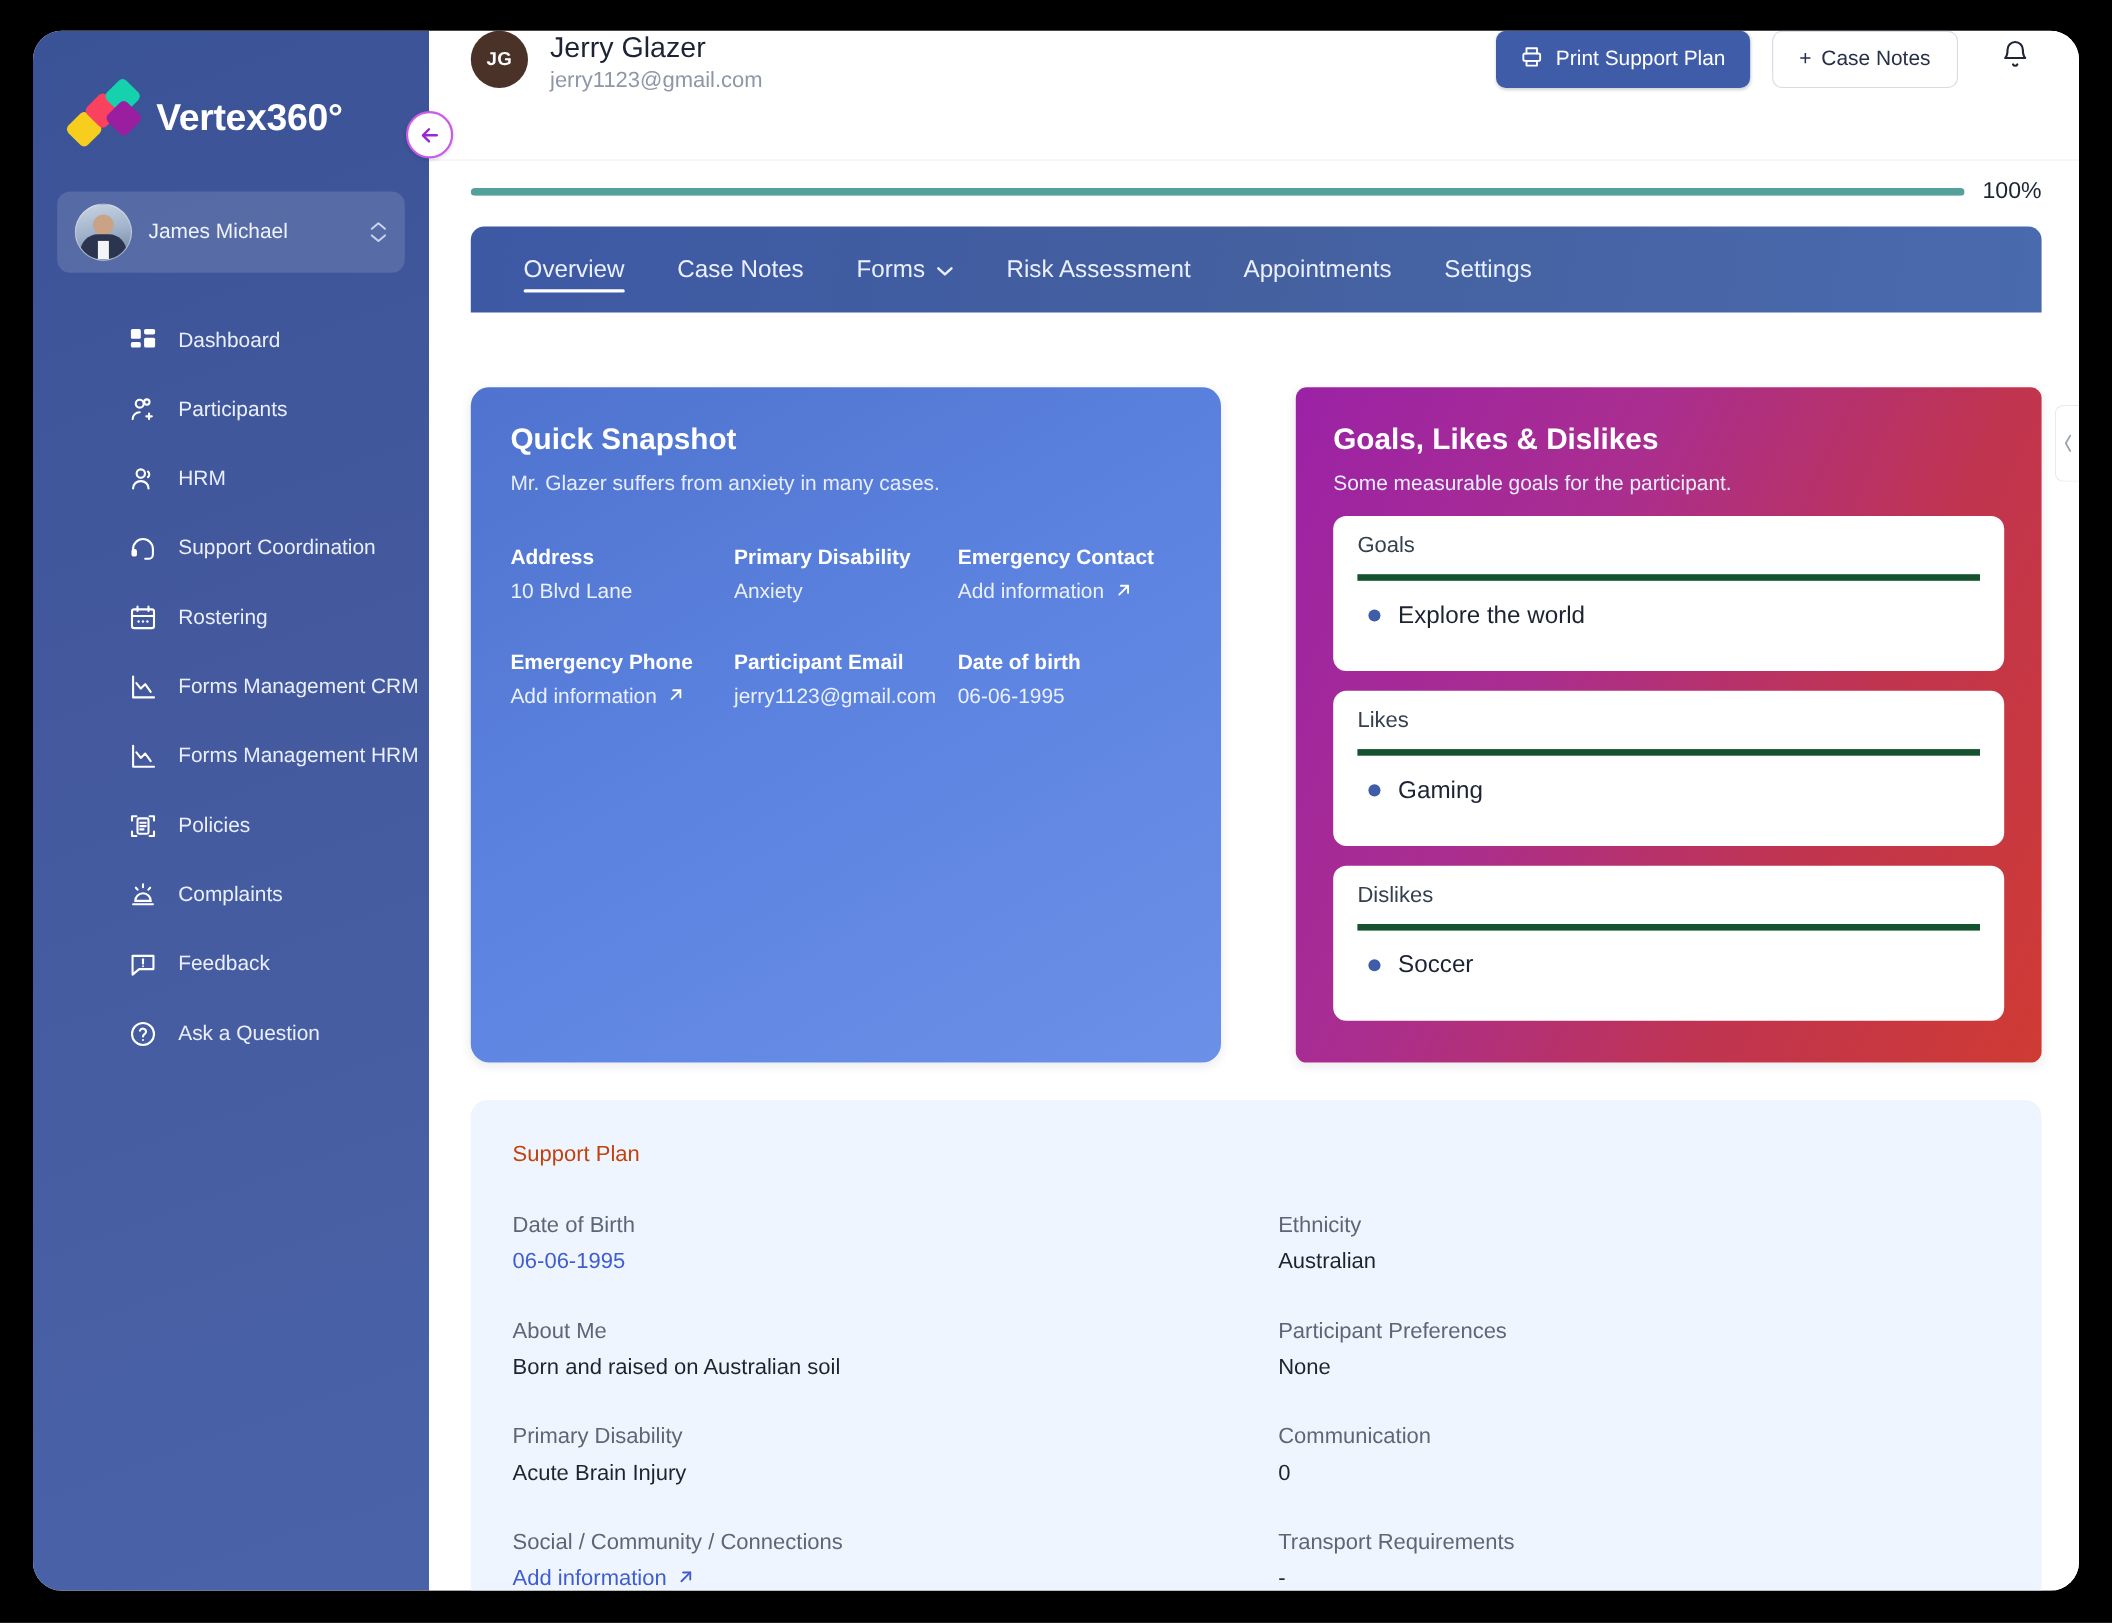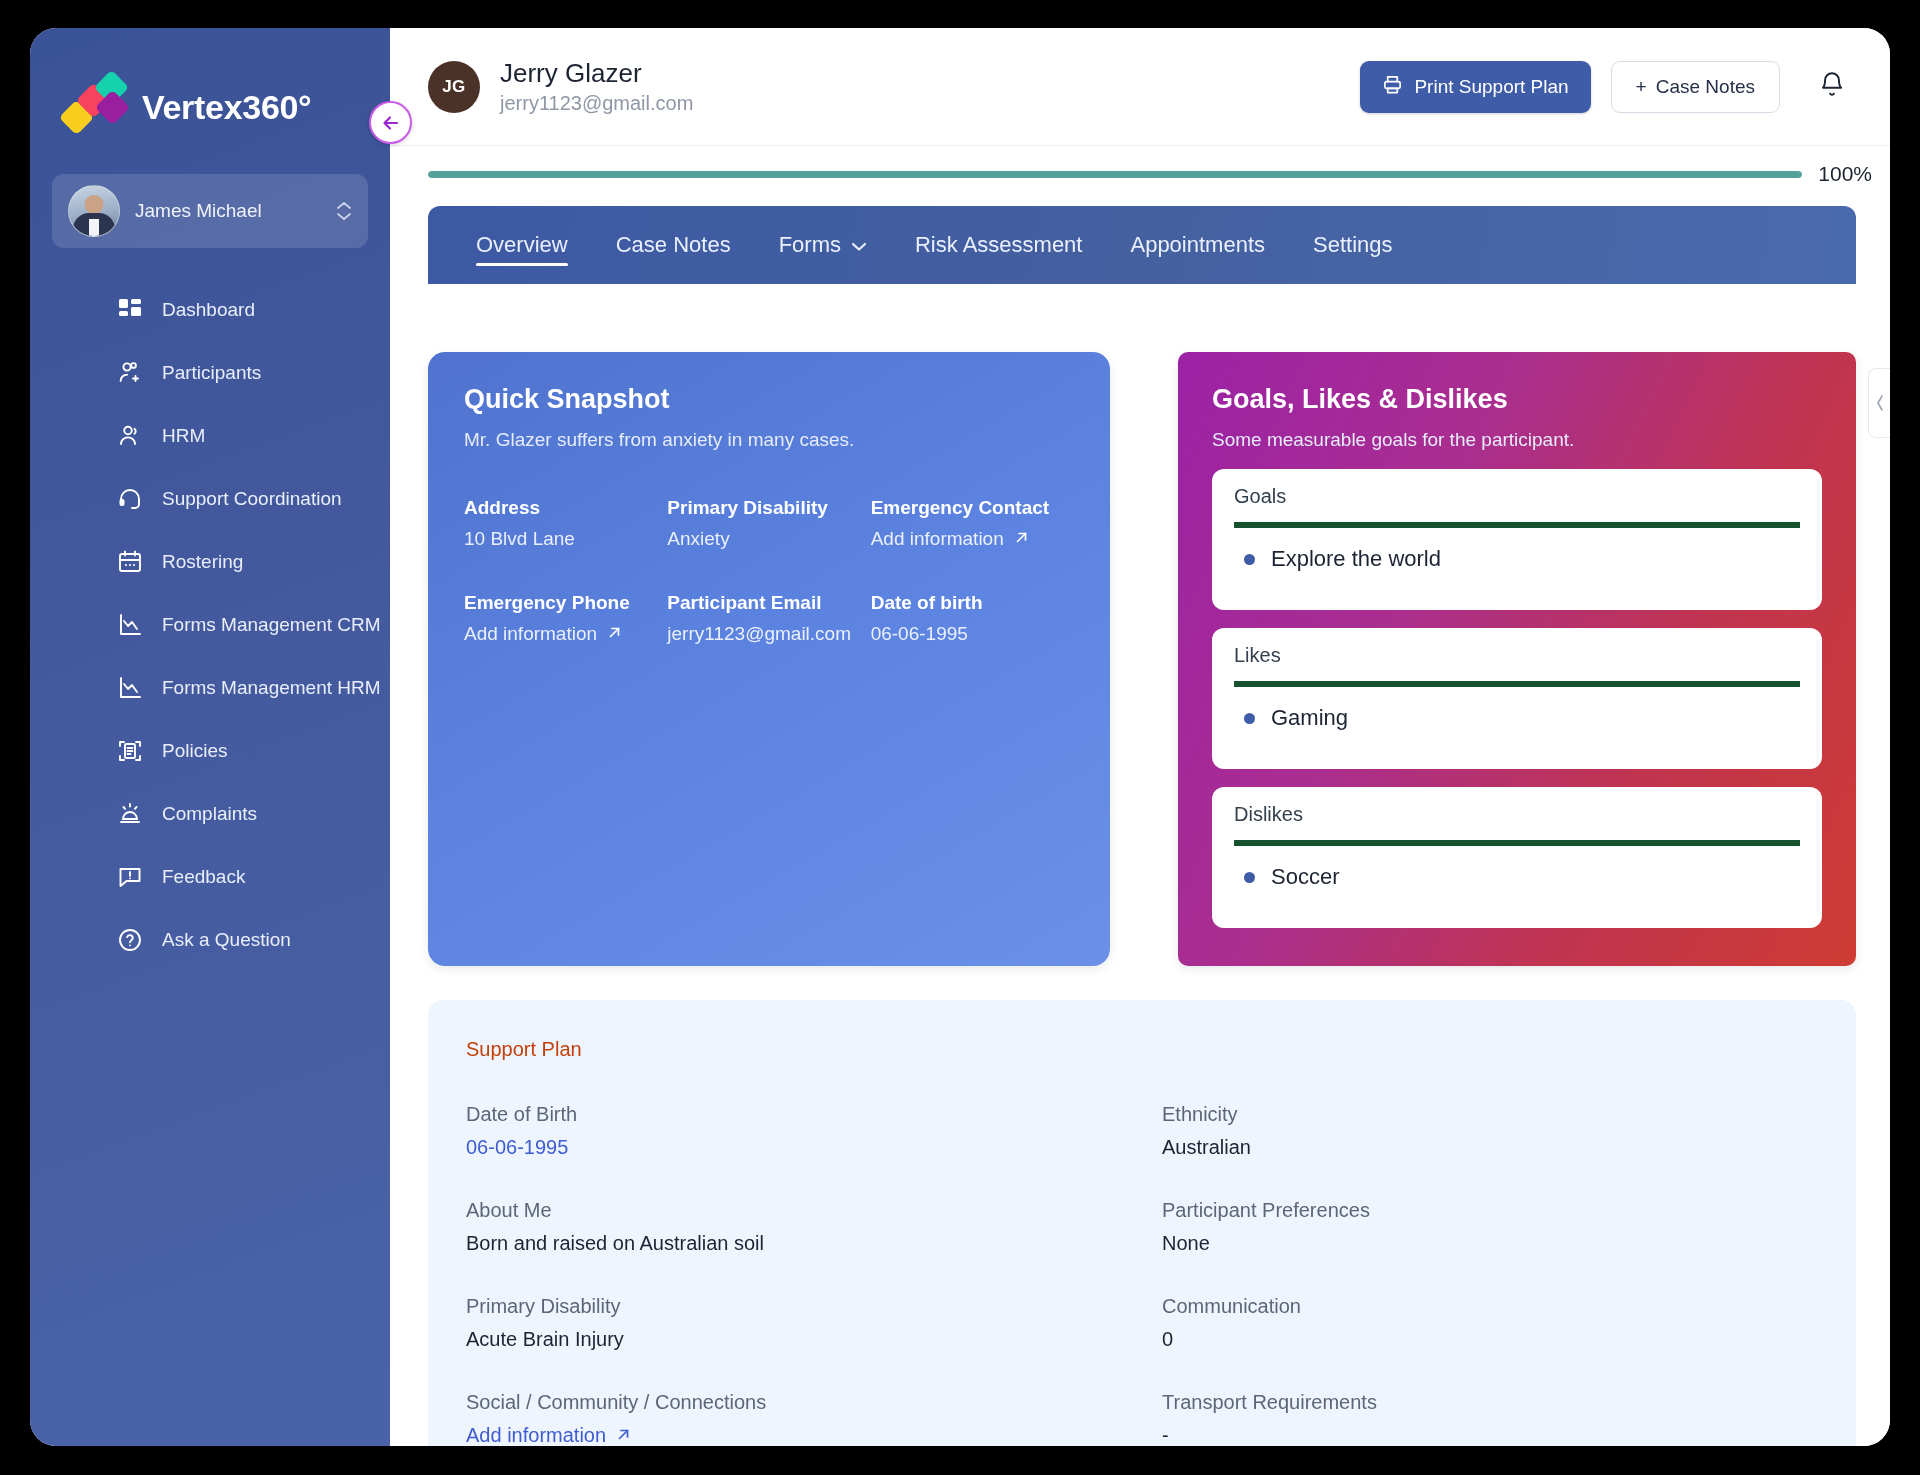--- a/index.html
+++ b/index.html
@@ -145,21 +145,21 @@
     position: relative;
     display: flex;
     flex-direction: column;
     min-width: 0;
   }
   .topbar {
     height: 118px;
     flex: 0 0 118px;
     border-bottom: 1px solid #eef0f4;
     display: flex;
-    align-items: center;
+    align-items: flex-start;
     padding: 0 34px 0 38px;
     gap: 20px;
   }
   .pt-avatar {
     width: 52px; height: 52px; flex:0 0 52px;
     border-radius: 50%;
     background: #4B3229;
     color: #fff;
     display:flex; align-items:center; justify-content:center;
     font-size: 17px; font-weight: 600;
@@ -197,21 +197,21 @@
   .bell-btn {
     width: 48px; height: 48px;
     display: flex; align-items: center; justify-content: center;
     cursor: pointer; margin-left: 8px;
   }
 
   .progress-row {
     display: flex;
     align-items: center;
     gap: 16px;
-    padding: 16px 18px 6px 38px;
+    padding: 16px 34px 6px 38px;
     text-align: center;
   }
   .progress-track {
     flex: 1;
     height: 7px;
     background: #e7ebf1;
     border-radius: 4px;
     overflow: hidden;
   }
   .progress-fill {

